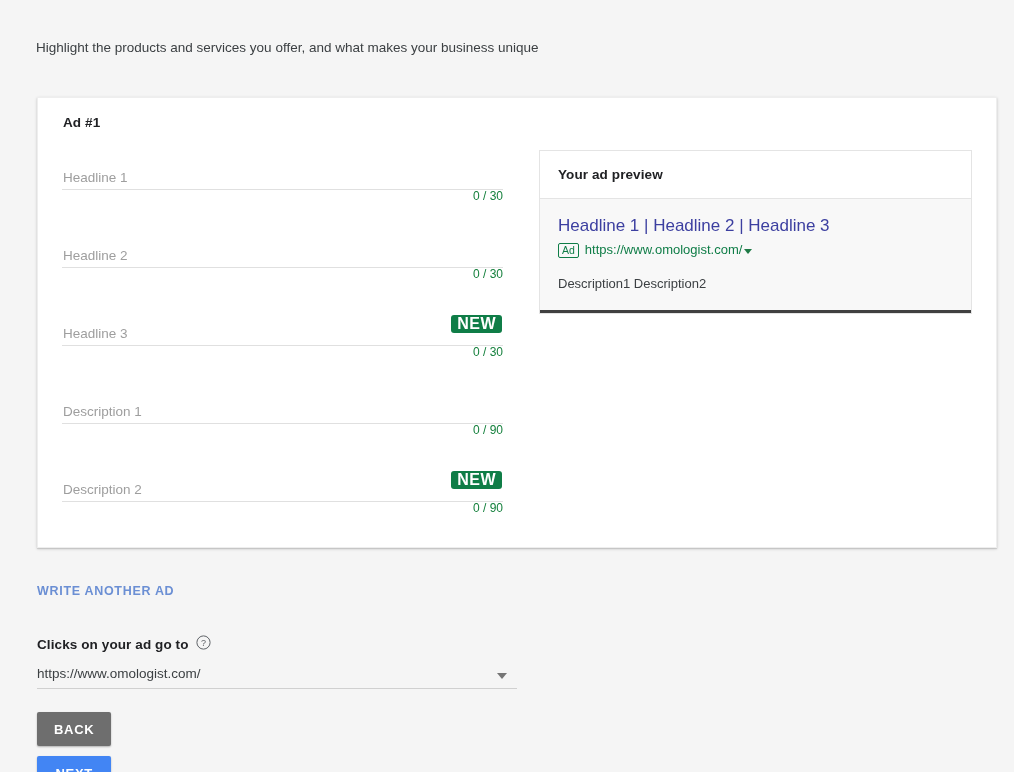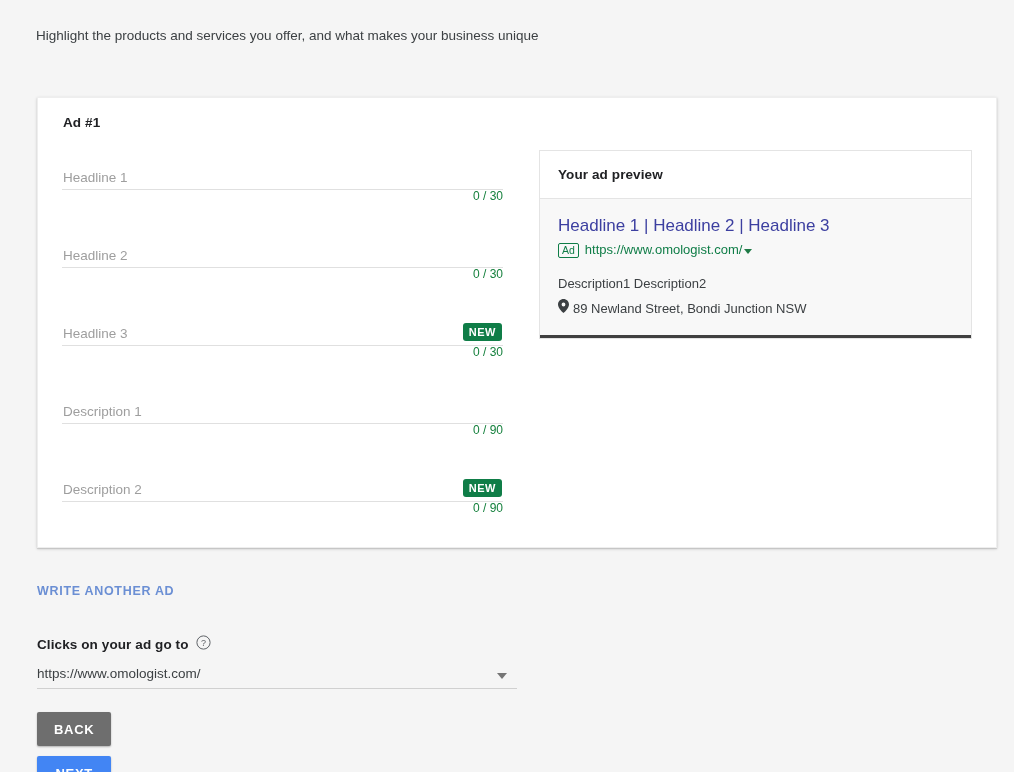--- a/index.html
+++ b/index.html
@@ -29,21 +29,21 @@
     font-weight: 400;
     color: #3c4043;
     letter-spacing: 0.1px;
     line-height: 32px;
     margin: 0;
   }
   .page-sub {
     font-size: 13.5px;
     color: #3c4043;
     line-height: 20px;
-    margin-top: 12px;
+    margin-top: 24px;
   }
 
   
   .ad-card {
     position: absolute;
     left: 37px;
     top: 97px;
     width: 960px;
     height: 451px;
     background: #ffffff;
@@ -81,24 +81,24 @@
     position: absolute;
     left: 1px;
     top: 14px;
     font-size: 13.5px;
     color: #9e9e9e;
     line-height: 18px;
   }
   .badge-new {
     position: absolute;
     right: 1px;
-    top: 12px;
+    top: 4px;
     background: #0f7d47;
     color: #ffffff;
-    font-size: 11px;
+    font-size: 16px;
     font-weight: bold;
     letter-spacing: 0.5px;
     line-height: 12px;
     padding: 3px 6px 3px 6px;
     border-radius: 3px;
   }
   .field-counter {
     position: absolute;
     left: 0;
     top: 34px;
@@ -336,28 +336,20 @@
       <div class="preview-headline">Headline 1 | Headline 2 | Headline 3</div>
 
       <div class="preview-urlline">
         <span class="ad-chip">Ad</span>
         <span class="preview-url">https://www.omologist.com/</span>
         <span class="url-caret"></span>
       </div>
 
       <div class="preview-desc">Description1 Description2</div>
 
-      <div class="preview-loc">
-        <span class="pin-icon">
-          <svg width="11" height="14" viewBox="0 0 11 14">
-            <path d="M5.5 0C2.46 0 0 2.46 0 5.5 0 9.6 5.5 14 5.5 14S11 9.6 11 5.5C11 2.46 8.54 0 5.5 0zm0 7.4a1.9 1.9 0 1 1 0-3.8 1.9 1.9 0 0 1 0 3.8z" fill="#3c4043"></path>
-          </svg>
-        </span>
-        <span>89 Newland Street, Bondi Junction NSW</span>
-      </div>
     </div>
 
   </div>
 </div>
 
 <div class="write-another">WRITE ANOTHER AD</div>
 
 <div class="clicks-label-row">
   <span class="clicks-label">Clicks on your ad go to</span>
   <span class="help-icon">

